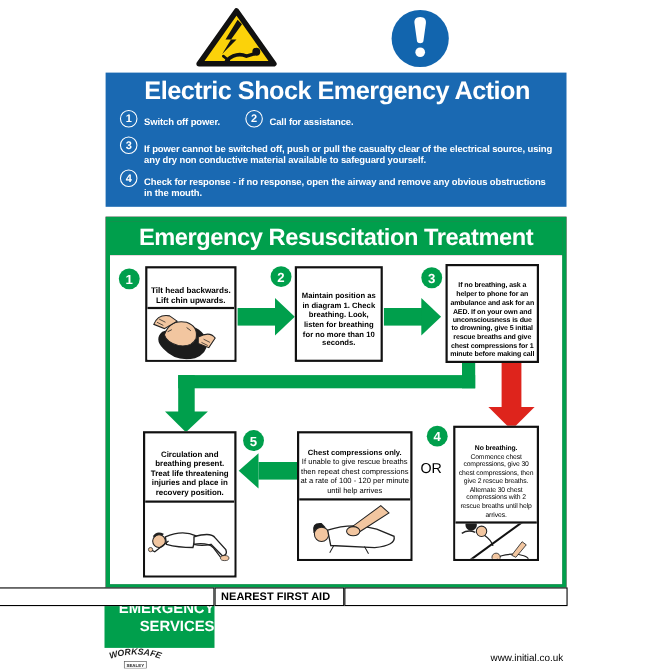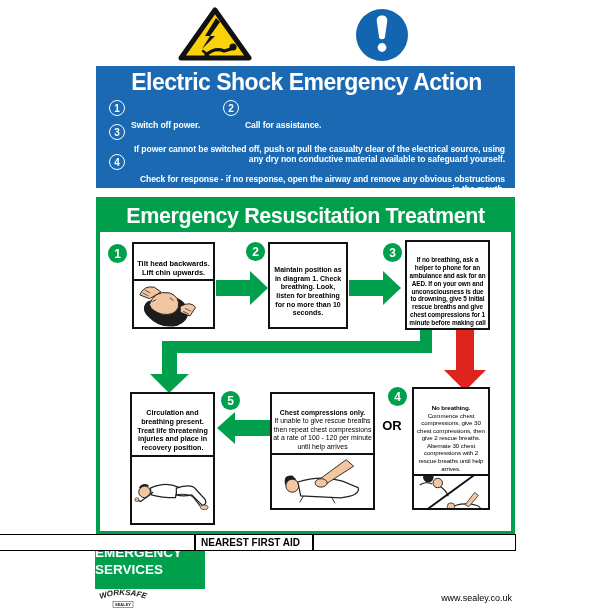--- a/index.html
+++ b/index.html
@@ -14,21 +14,21 @@
   .poster{position:relative;width:608px;height:608px;background:#fff;overflow:hidden;}
 
   
   .tri-icon{position:absolute;left:178px;top:6px;}
   .circ-icon{position:absolute;left:354px;top:7px;}
 
   
   .blue-panel{position:absolute;left:96px;top:66px;width:419px;height:122px;background:var(--blue);color:#fff;}
   .blue-title{position:absolute;top:3px;left:2px;right:0;text-align:center;font-size:23px;font-weight:bold;letter-spacing:-0.5px;}
   .b-step{position:absolute;display:flex;align-items:flex-start;gap:6px;}
-  .b-step .txt{font-size:8.6px;font-weight:bold;line-height:1.18;margin-top:20px;letter-spacing:-0.1px;text-align:right;}
+  .b-step .txt{font-size:8.6px;font-weight:bold;line-height:1.18;margin-top:6px;letter-spacing:-0.1px;}
   .bnum{width:16px;height:16px;border:1.6px solid #fff;border-radius:50%;color:#fff;font-weight:bold;font-size:10px;
         display:flex;align-items:center;justify-content:center;flex:0 0 auto;}
   .bs1{left:13px;top:34px;}
   .bs2{left:127px;top:34px;}
   .bs3{left:13px;top:58px;width:396px;}
   .bs4{left:13px;top:88px;width:396px;}
 
   
   .green-panel{position:absolute;left:96px;top:197px;width:419px;height:338px;border:4px solid var(--green);background:#be185d;}
   .green-header{height:31px;background:var(--green);color:#fff;display:flex;align-items:center;justify-content:center;
@@ -51,25 +51,25 @@
   .box2 .fc-text{font-size:7px;}
   .box3{left:305px;top:8px;width:85px;height:90px;}
   .box3 .fc-text{font-size:6.4px;letter-spacing:-0.1px;}
   .box5{left:30px;top:160px;width:85px;height:133px;}
   .box5 .fc-text{font-size:7.2px;}
   .box4b{left:170px;top:160px;width:105px;height:118px;}
   .box4b .fc-text{font-size:6.9px;}
   .box4{left:312px;top:155px;width:78px;height:123px;}
   .box4 .fc-text{font-size:6.2px;letter-spacing:-0.1px;}
 
-  .or-label{position:absolute;left:276px;top:186px;width:32px;text-align:center;font-size:13px;font-weight:bold;color:#000;}
-
-  
-  .svc-label{position:absolute;left:95px;top:534px;width:110px;height:55px;background:var(--green);color:#fff;
-             display:flex;flex-direction:column;align-items:flex-start;justify-content:center;font-weight:bold;font-size:13.5px;line-height:1.25;}
+  .or-label{position:absolute;left:276px;top:186px;width:32px;text-align:center;font-size:13px;font-weight:normal;color:#000;}
+
+  
+  .svc-label{position:absolute;left:95px;top:534px;width:100px;height:55px;background:var(--green);color:#fff;
+             display:flex;flex-direction:column;align-items:flex-end;justify-content:center;font-weight:bold;font-size:13.5px;line-height:1.25;}
   .svc-rows{position:absolute;left:188px;top:534px;width:328px;height:73px;display:flex;flex-direction:row;justify-content:flex-end;}
   .svc-row{display:flex;justify-content:space-between;height:17px;}
   .svc-cell{border:1.5px solid #000;background:#fff;height:17px;display:flex;align-items:center;}
   .svc-key{width:118px;font-size:10px;font-weight:bold;padding-left:5px;color:#000;}
   .svc-val{width:203px;font-size:10px;padding-left:5px;color:#000;}
 
   
   .brand-logo{position:absolute;left:90px;top:588px;}
   .site{position:absolute;right:96px;top:593px;font-size:9px;color:#000;}
 </style>
@@ -251,15 +251,15 @@
   <div class="brand-logo">
     <svg width="66" height="20" viewBox="0 0 66 20">
       <path id="arcpath" d="M 5,13 Q 33,1 61,13" fill="none"></path>
       <text font-size="8" font-weight="bold" font-style="italic" fill="#1c1c1c" font-family="Liberation Sans, sans-serif">
         <textPath href="#arcpath" startOffset="50%" text-anchor="middle">WORKSAFE</textPath>
       </text>
       <rect x="23" y="13.5" width="20" height="6" fill="#fff" stroke="#555" stroke-width="0.6"></rect>
       <text x="33" y="18.2" font-size="4" font-weight="bold" fill="#1c1c1c" text-anchor="middle" font-family="Liberation Sans, sans-serif">SEALEY</text>
     </svg>
   </div>
-  <div class="site">www.sealey.co.uk</div>
+  <div class="site">www.initial.co.uk</div>
 
 </div>
 
 </body></html>

